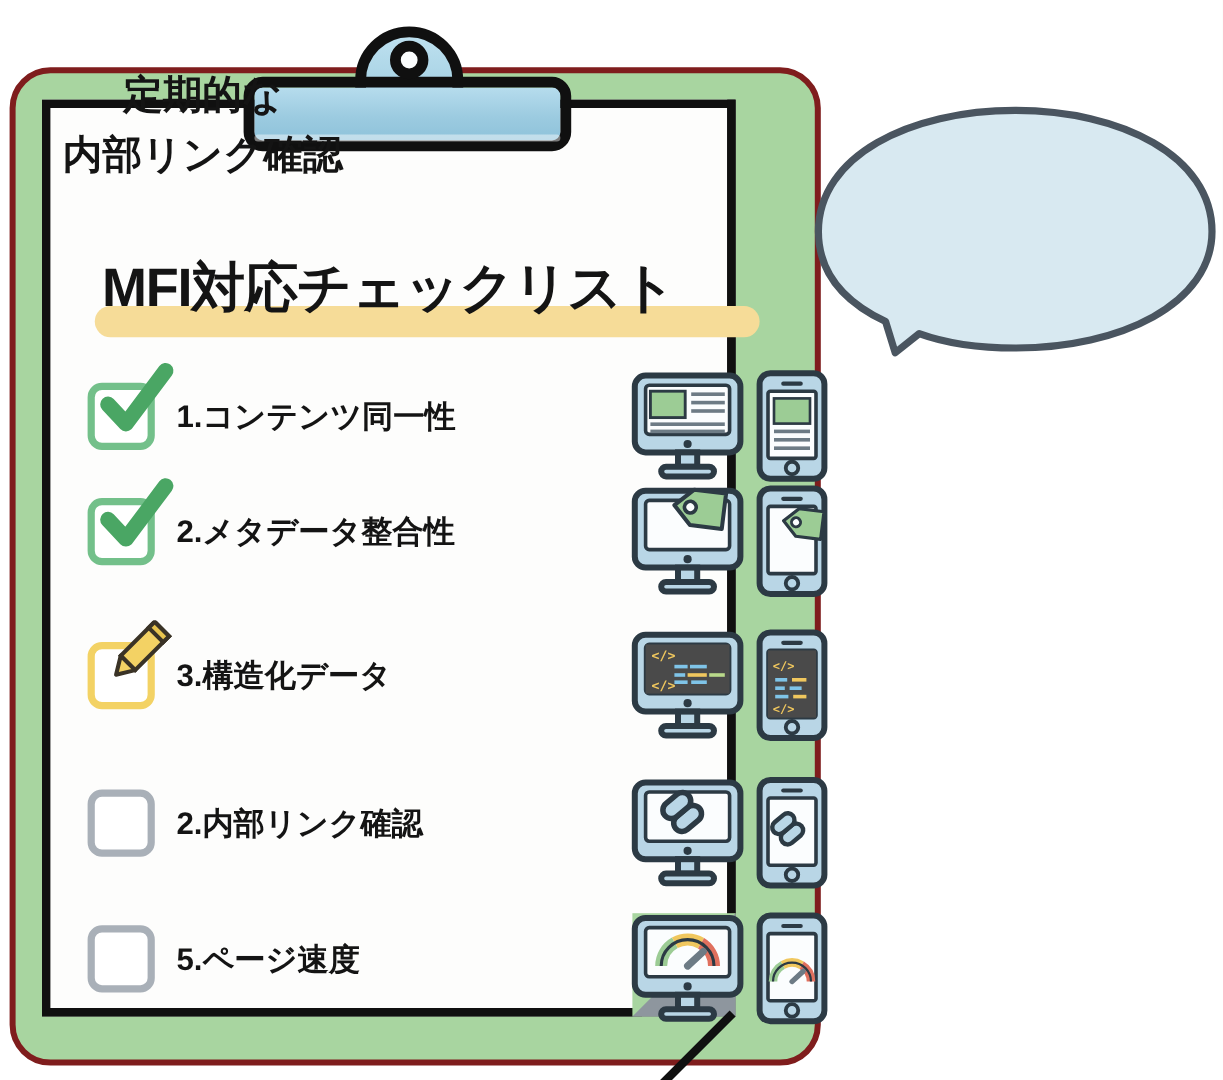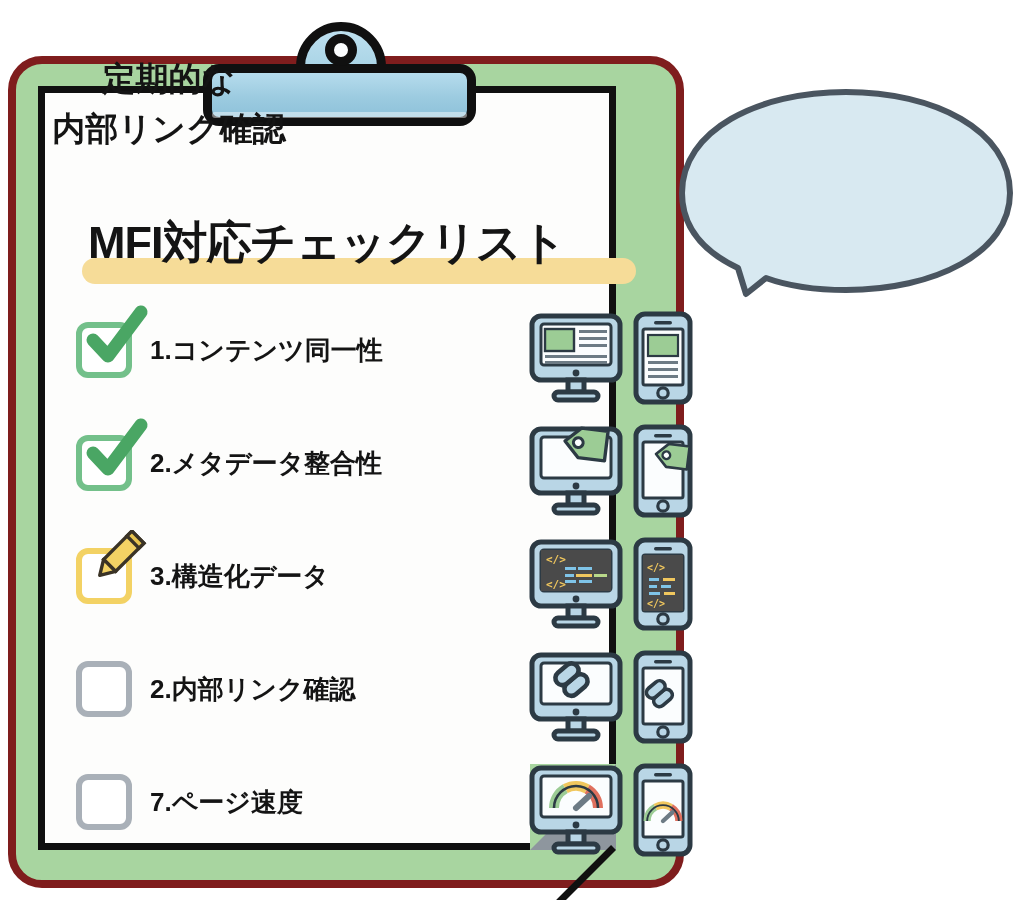--- a/index.html
+++ b/index.html
@@ -1,21 +1,21 @@
 <!DOCTYPE html>
 <html><head>
 <meta charset="utf-8">
 <style>
   html,body{margin:0;padding:0;background:#ffffff;}
   body{width:1019px;height:900px;position:relative;overflow:hidden;
        font-family:"Liberation Sans","DejaVu Sans",sans-serif;}
 
   
   #clipboard{position:absolute;left:8px;top:56px;width:676px;height:832px;
-             background:#a8d5a0;border:8px solid #7f1d1d;border-radius:34px;
+             background:#a8d5a0;border:5px solid #7f1d1d;border-radius:34px;
              box-sizing:border-box;}
   #paper{position:absolute;left:22px;top:22px;width:578px;height:764px;
          background:#fdfdfc;border:7px solid #101010;box-sizing:border-box;}
   
   #fold-cover{position:absolute;right:-7px;bottom:-7px;width:86px;height:86px;
               background:#a8d5a0;}
   #fold-tri{position:absolute;right:-7px;bottom:-7px;width:0;height:0;
             border-left:86px solid transparent;border-bottom:86px solid #8e969e;}
   #fold-edge{position:absolute;right:-7px;bottom:-7px;width:122px;height:122px;
              border-bottom:7px solid #101010;
@@ -112,21 +112,21 @@
             <circle cx="31" cy="83" r="5.2" fill="none" stroke="#2c3a44" stroke-width="3.2"></circle>
             <g transform="translate(11,19)">
               <rect x="5" y="6" width="30" height="21" fill="#9ccc95" stroke="#2c3a44" stroke-width="2.2"></rect>
               <rect x="5" y="32" width="30" height="3" fill="#6d7b85"></rect>
               <rect x="5" y="39" width="30" height="3" fill="#6d7b85"></rect>
               <rect x="5" y="46" width="30" height="3" fill="#6d7b85"></rect>
             </g>
           </svg>
         </div>
       </div>
-      <div class="row" style="top: 365px; text-align: right;">
+      <div class="row" style="top: 348px; text-align: right;">
         <div class="box done"></div>
         <svg class="check" viewBox="0 0 74 74">
           <path d="M14 38 L29 54 L62 10" fill="none" stroke="#4aa664" stroke-width="13" stroke-linecap="round" stroke-linejoin="round"></path>
         </svg>
         <div class="label">2.メタデータ整合性</div>
         <div class="devs">
           <svg class="dsk" width="96" height="92" viewBox="0 0 96 92">
             <rect x="4" y="4" width="88" height="64" rx="9" fill="#b9d6e6" stroke="#2c3a44" stroke-width="5"></rect>
             <rect x="13" y="12" width="70" height="41" rx="3" fill="#fbfdfe" stroke="#2c3a44" stroke-width="3"></rect>
             <circle cx="48" cy="61" r="3.4" fill="#2c3a44"></circle>
@@ -146,21 +146,21 @@
             <circle cx="31" cy="83" r="5.2" fill="none" stroke="#2c3a44" stroke-width="3.2"></circle>
             <g transform="translate(11,19)">
               <g transform="translate(13,12) rotate(-38) scale(0.82)">
                 <path d="M0 0 L20 0 L38 18 L18 38 L0 20 Z" fill="#9ccc95" stroke="#2c3a44" stroke-width="3.2" stroke-linejoin="round"></path>
                 <circle cx="9" cy="9" r="4.6" fill="#fbfdfe" stroke="#2c3a44" stroke-width="3"></circle>
               </g>
             </g>
           </svg>
         </div>
       </div>
-      <div class="row" style="top: 478px; padding-left: 16px;">
+      <div class="row" style="top: 468px; padding-left: 16px;">
         <div class="box prog"></div>
         <svg class="pencil" viewBox="0 0 70 70">
           <g transform="rotate(45 40 28)">
             <rect x="28" y="2" width="17" height="40" fill="#f3d264" stroke="#3a3326" stroke-width="3.4"></rect>
             <rect x="28" y="2" width="17" height="7" fill="#e8c44e" stroke="#3a3326" stroke-width="3.4"></rect>
             <path d="M28 42 L36.5 56 L45 42 Z" fill="#f3d264" stroke="#3a3326" stroke-width="3.4" stroke-linejoin="round"></path>
           </g>
         </svg>
         <div class="label">3.構造化データ</div>
         <div class="devs">
@@ -228,21 +228,21 @@
               <g transform="translate(20,30) rotate(-40) scale(0.8)" fill="none" stroke="#2c3a44" stroke-width="4.6" stroke-linecap="round">
                 <rect x="-13" y="-7" width="26" height="14" rx="7" fill="#b9d6e6"></rect>
                 <rect x="-13" y="-21" width="26" height="14" rx="7" fill="#b9d6e6"></rect>
               </g>
             </g>
           </svg>
         </div>
       </div>
       <div class="row" style="top: 704px;">
         <div class="box empty"></div>
-        <div class="label">7.ページ速度</div>
+        <div class="label">5.ページ速度</div>
         <div class="devs">
           <svg class="dsk" width="96" height="92" viewBox="0 0 96 92">
             <rect x="4" y="4" width="88" height="64" rx="9" fill="#b9d6e6" stroke="#2c3a44" stroke-width="5"></rect>
             <rect x="13" y="12" width="70" height="41" rx="3" fill="#fbfdfe" stroke="#2c3a44" stroke-width="3"></rect>
             <circle cx="48" cy="61" r="3.4" fill="#2c3a44"></circle>
             <rect x="40" y="68" width="16" height="12" fill="#b9d6e6" stroke="#2c3a44" stroke-width="5"></rect>
             <rect x="26" y="80" width="44" height="8" rx="4" fill="#b9d6e6" stroke="#2c3a44" stroke-width="5"></rect>
             <g transform="translate(13,12)">
               <g transform="translate(35,32) scale(1)">
                 <path d="M-22 -2.6942229581241772e-15 A22 22 0 0 1 -10.59858083023774 -19.278746960964995" stroke="#9ccc95" stroke-width="10" fill="none"></path>

